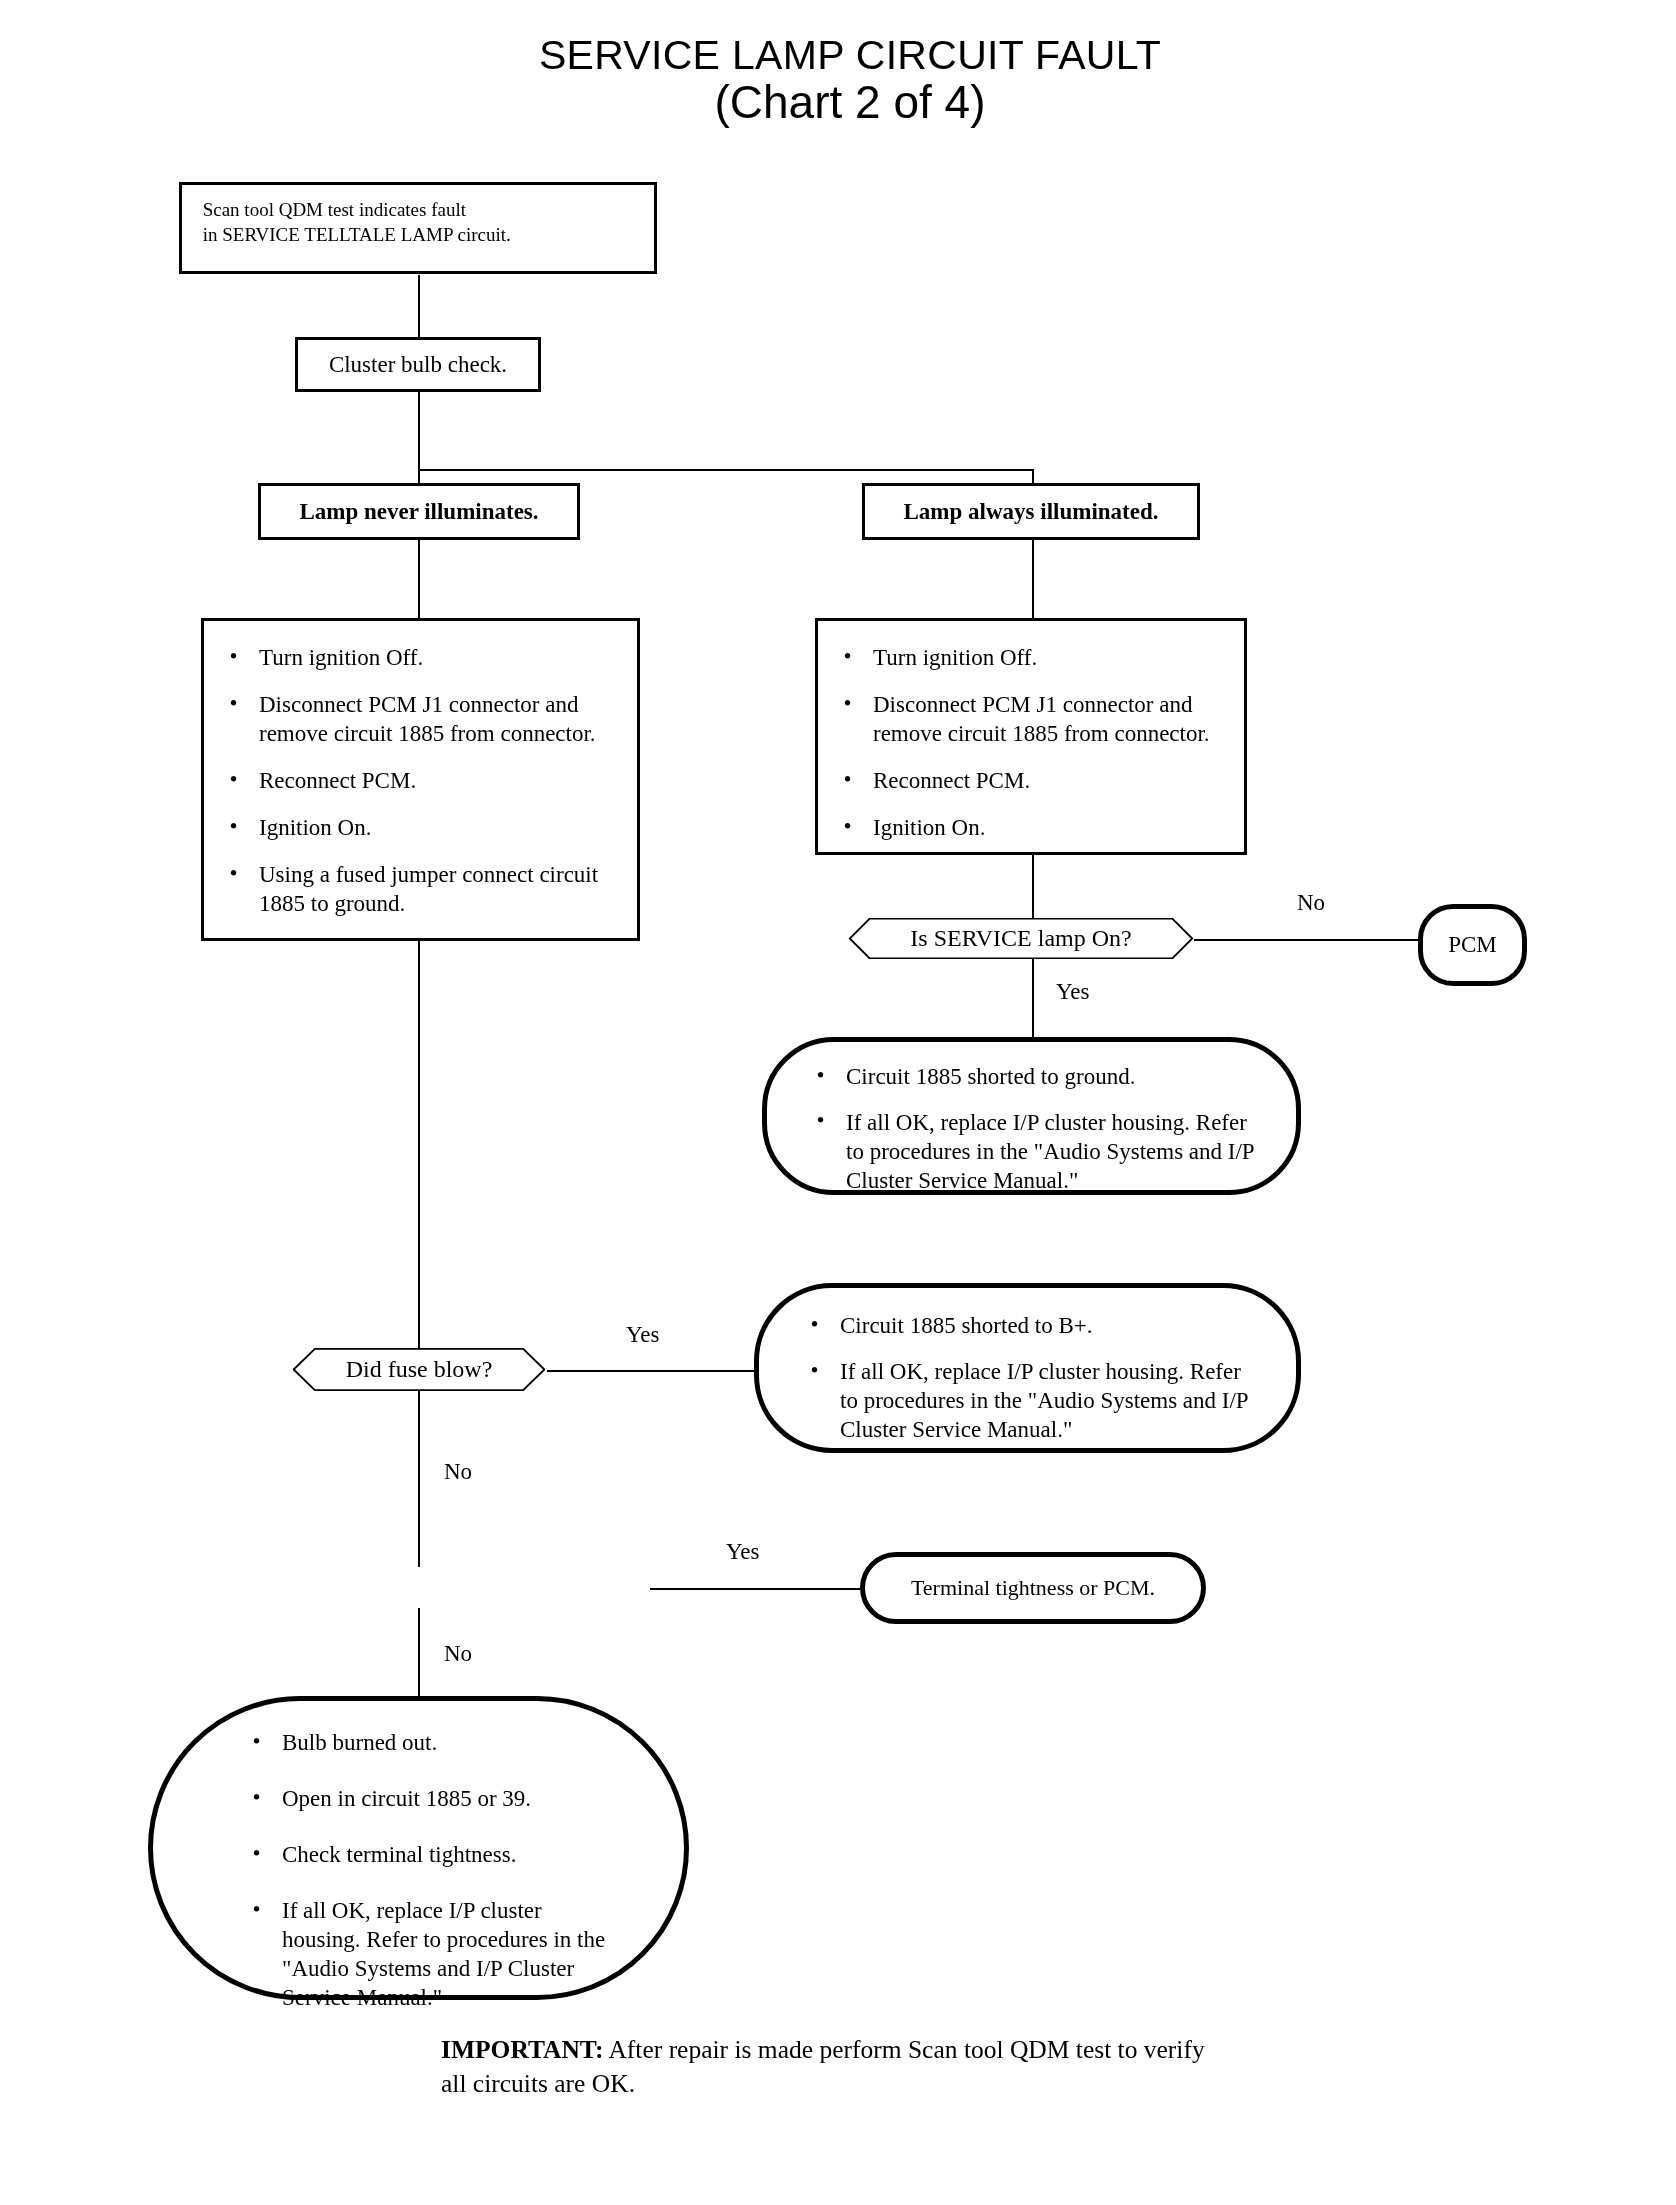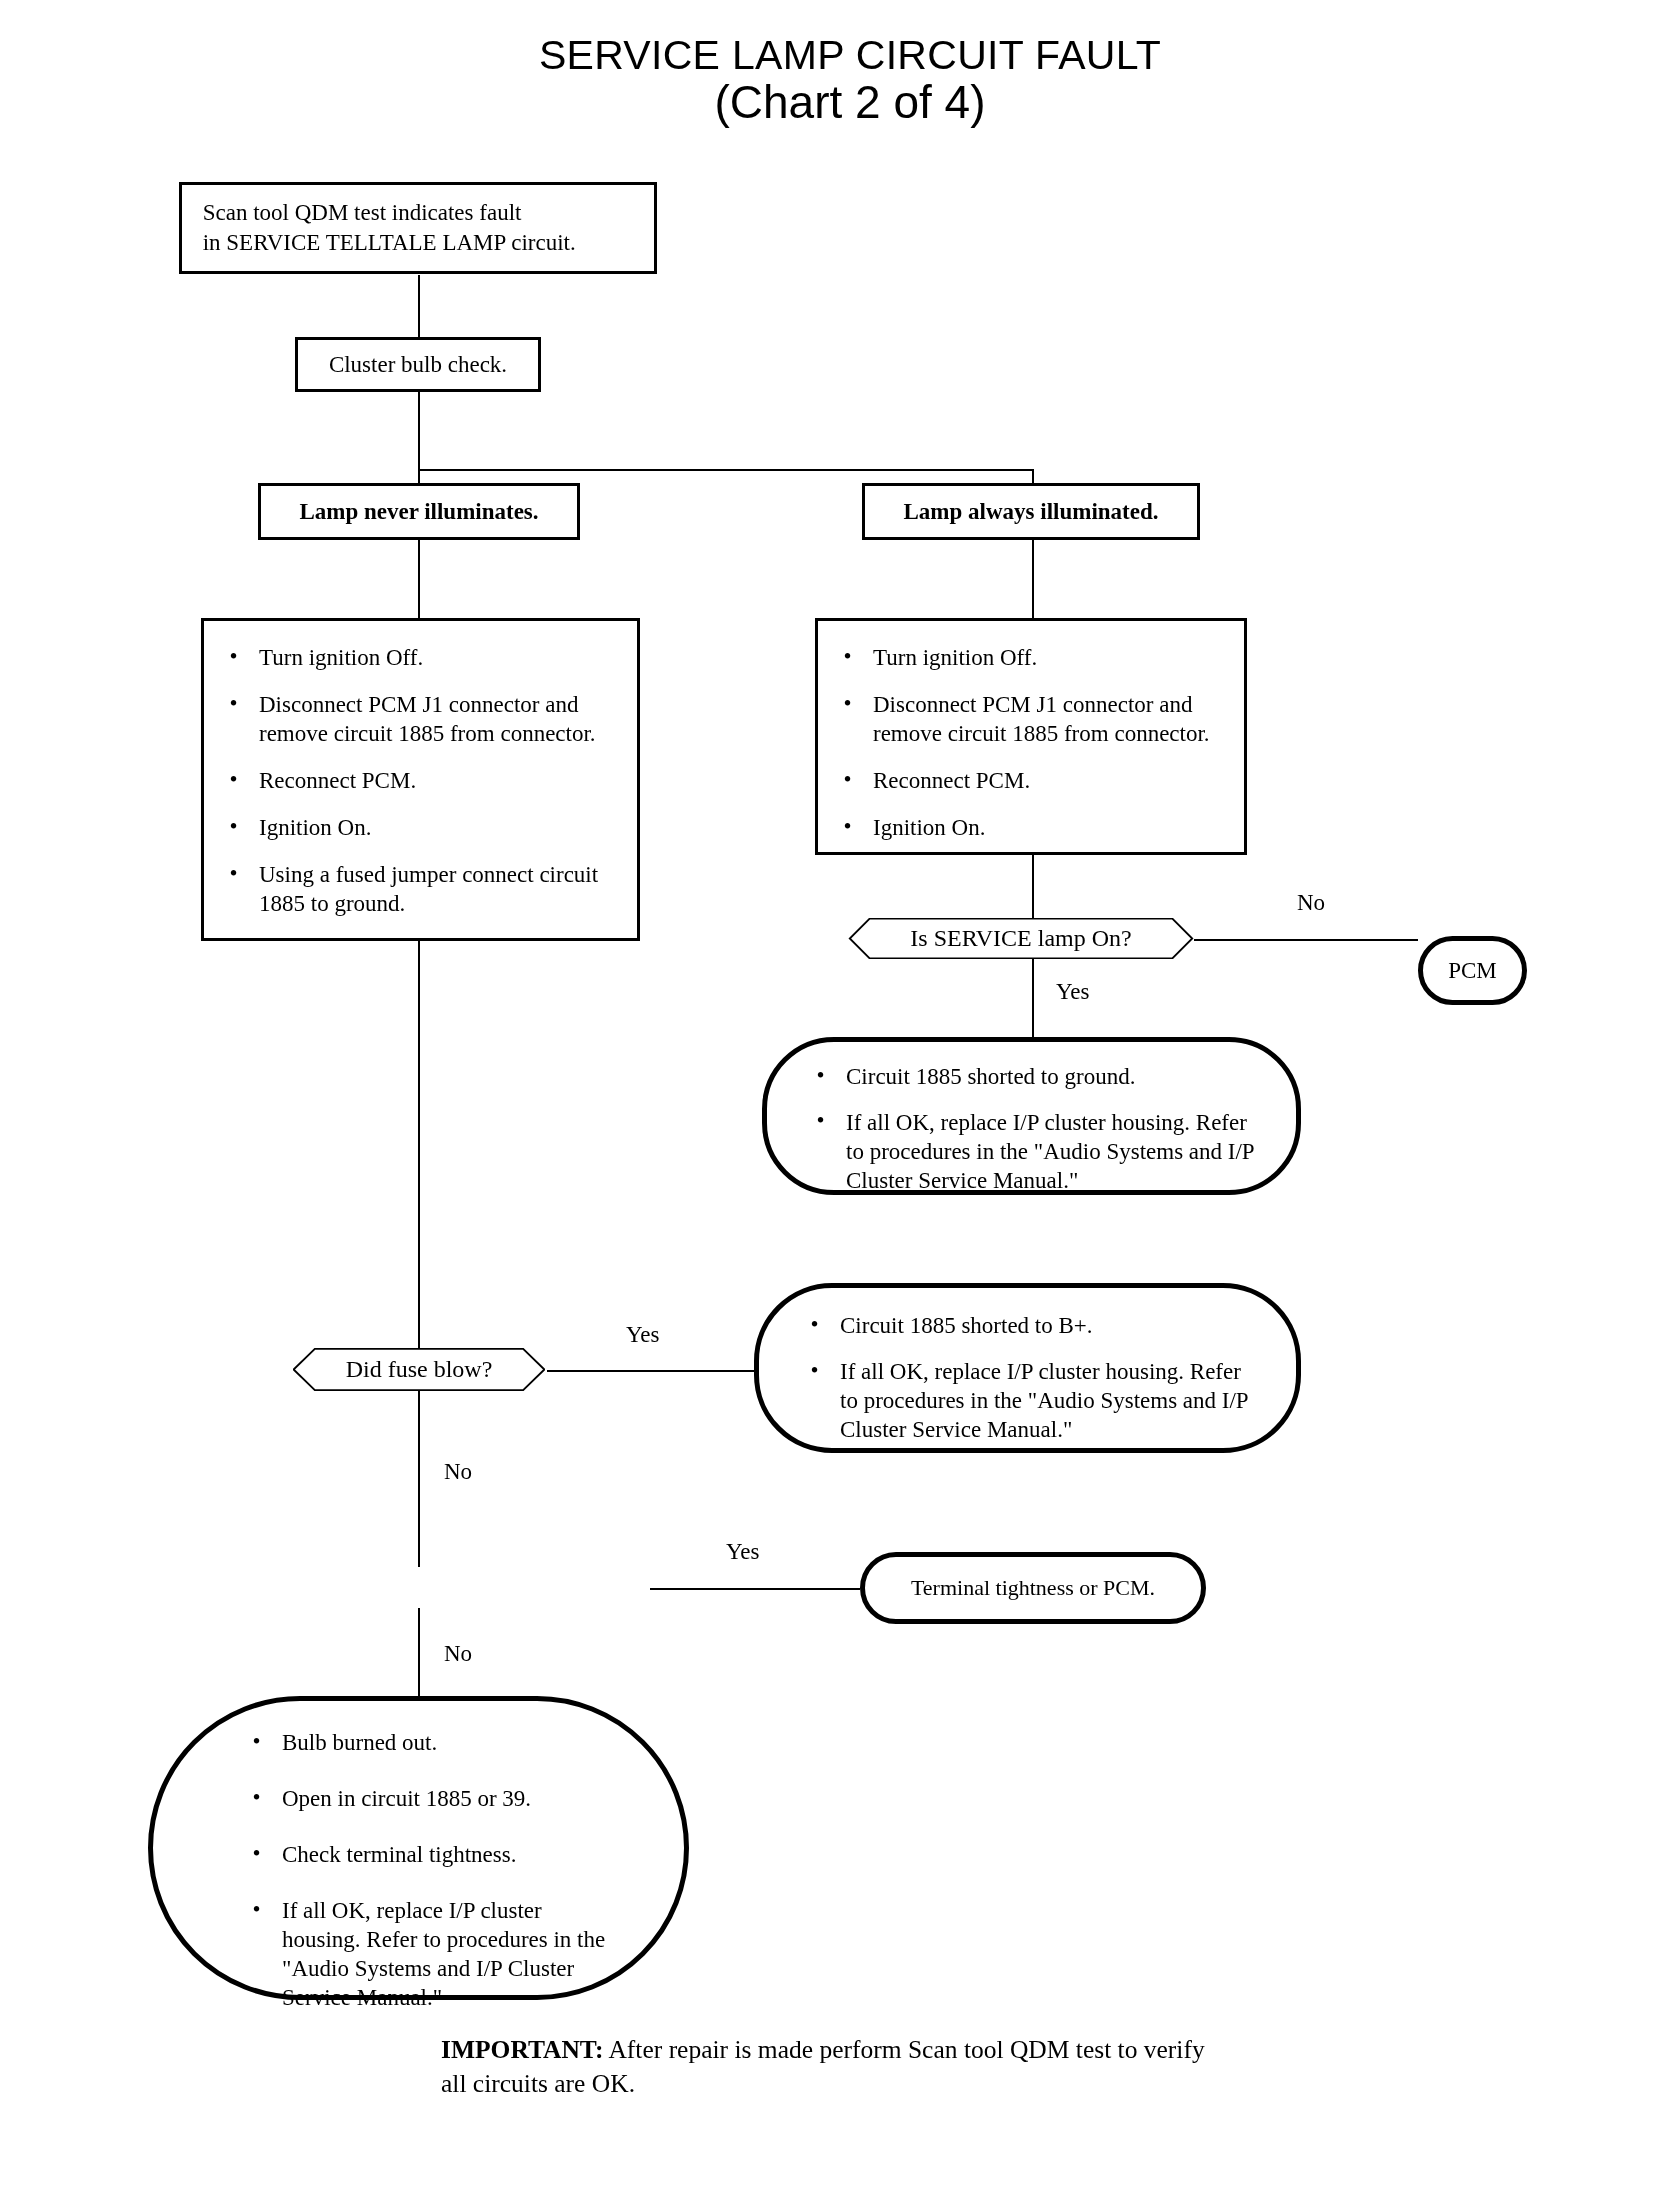--- a/index.html
+++ b/index.html
@@ -46,21 +46,21 @@
     box-sizing: border-box;
     background: #ffffff;
   }
 
   
   .rect {
     border: 3px solid #000000;
   }
 
   .node-text {
-    font-size: 23px;
+    font-size: 19px;
     line-height: 1.30;
     white-space: pre-line;
   }
   .center-text {
     display: flex;
     align-items: center;
     justify-content: center;
     height: 100%;
     text-align: center;
   }
@@ -212,21 +212,21 @@
 
   <div class="hex-wrap" style="left:848px; top:918px; width:346px; height:41px;">
     <svg width="346" height="41" viewBox="0 0 570 68">
       <polygon points="34,1 536,1 569,34 536,67 34,67 1,34" fill="#ffffff" stroke="#000000" stroke-width="3"></polygon>
     </svg>
     <div class="hex-label">Is SERVICE lamp On?</div>
   </div>
   <div class="edge-label" style="left:1297px; top:890px;">No</div>
   <div class="edge-label" style="left:1056px; top:979px;">Yes</div>
 
-  <div class="node round" style="left:1418px; top:936px; width:109px; height:69px; border-radius:35px;">
+  <div class="node round" style="left:1418px; top:904px; width:109px; height:82px; border-radius:35px;">
     <div class="center-text" style="font-size:23px;">PCM</div>
   </div>
 
   <div class="node round" style="left:762px; top:1037px; width:539px; height:158px; border-radius:72px;">
     <ul class="bullets" style="padding:20.7px 32px 0 41px;">
       <li style="margin-bottom:17px;"><span>Circuit 1885 shorted to ground.</span></li>
       <li><span>If all OK, replace I/P cluster housing. Refer to procedures in the "Audio Systems and I/P Cluster Service Manual."</span></li>
     </ul>
   </div>
 

